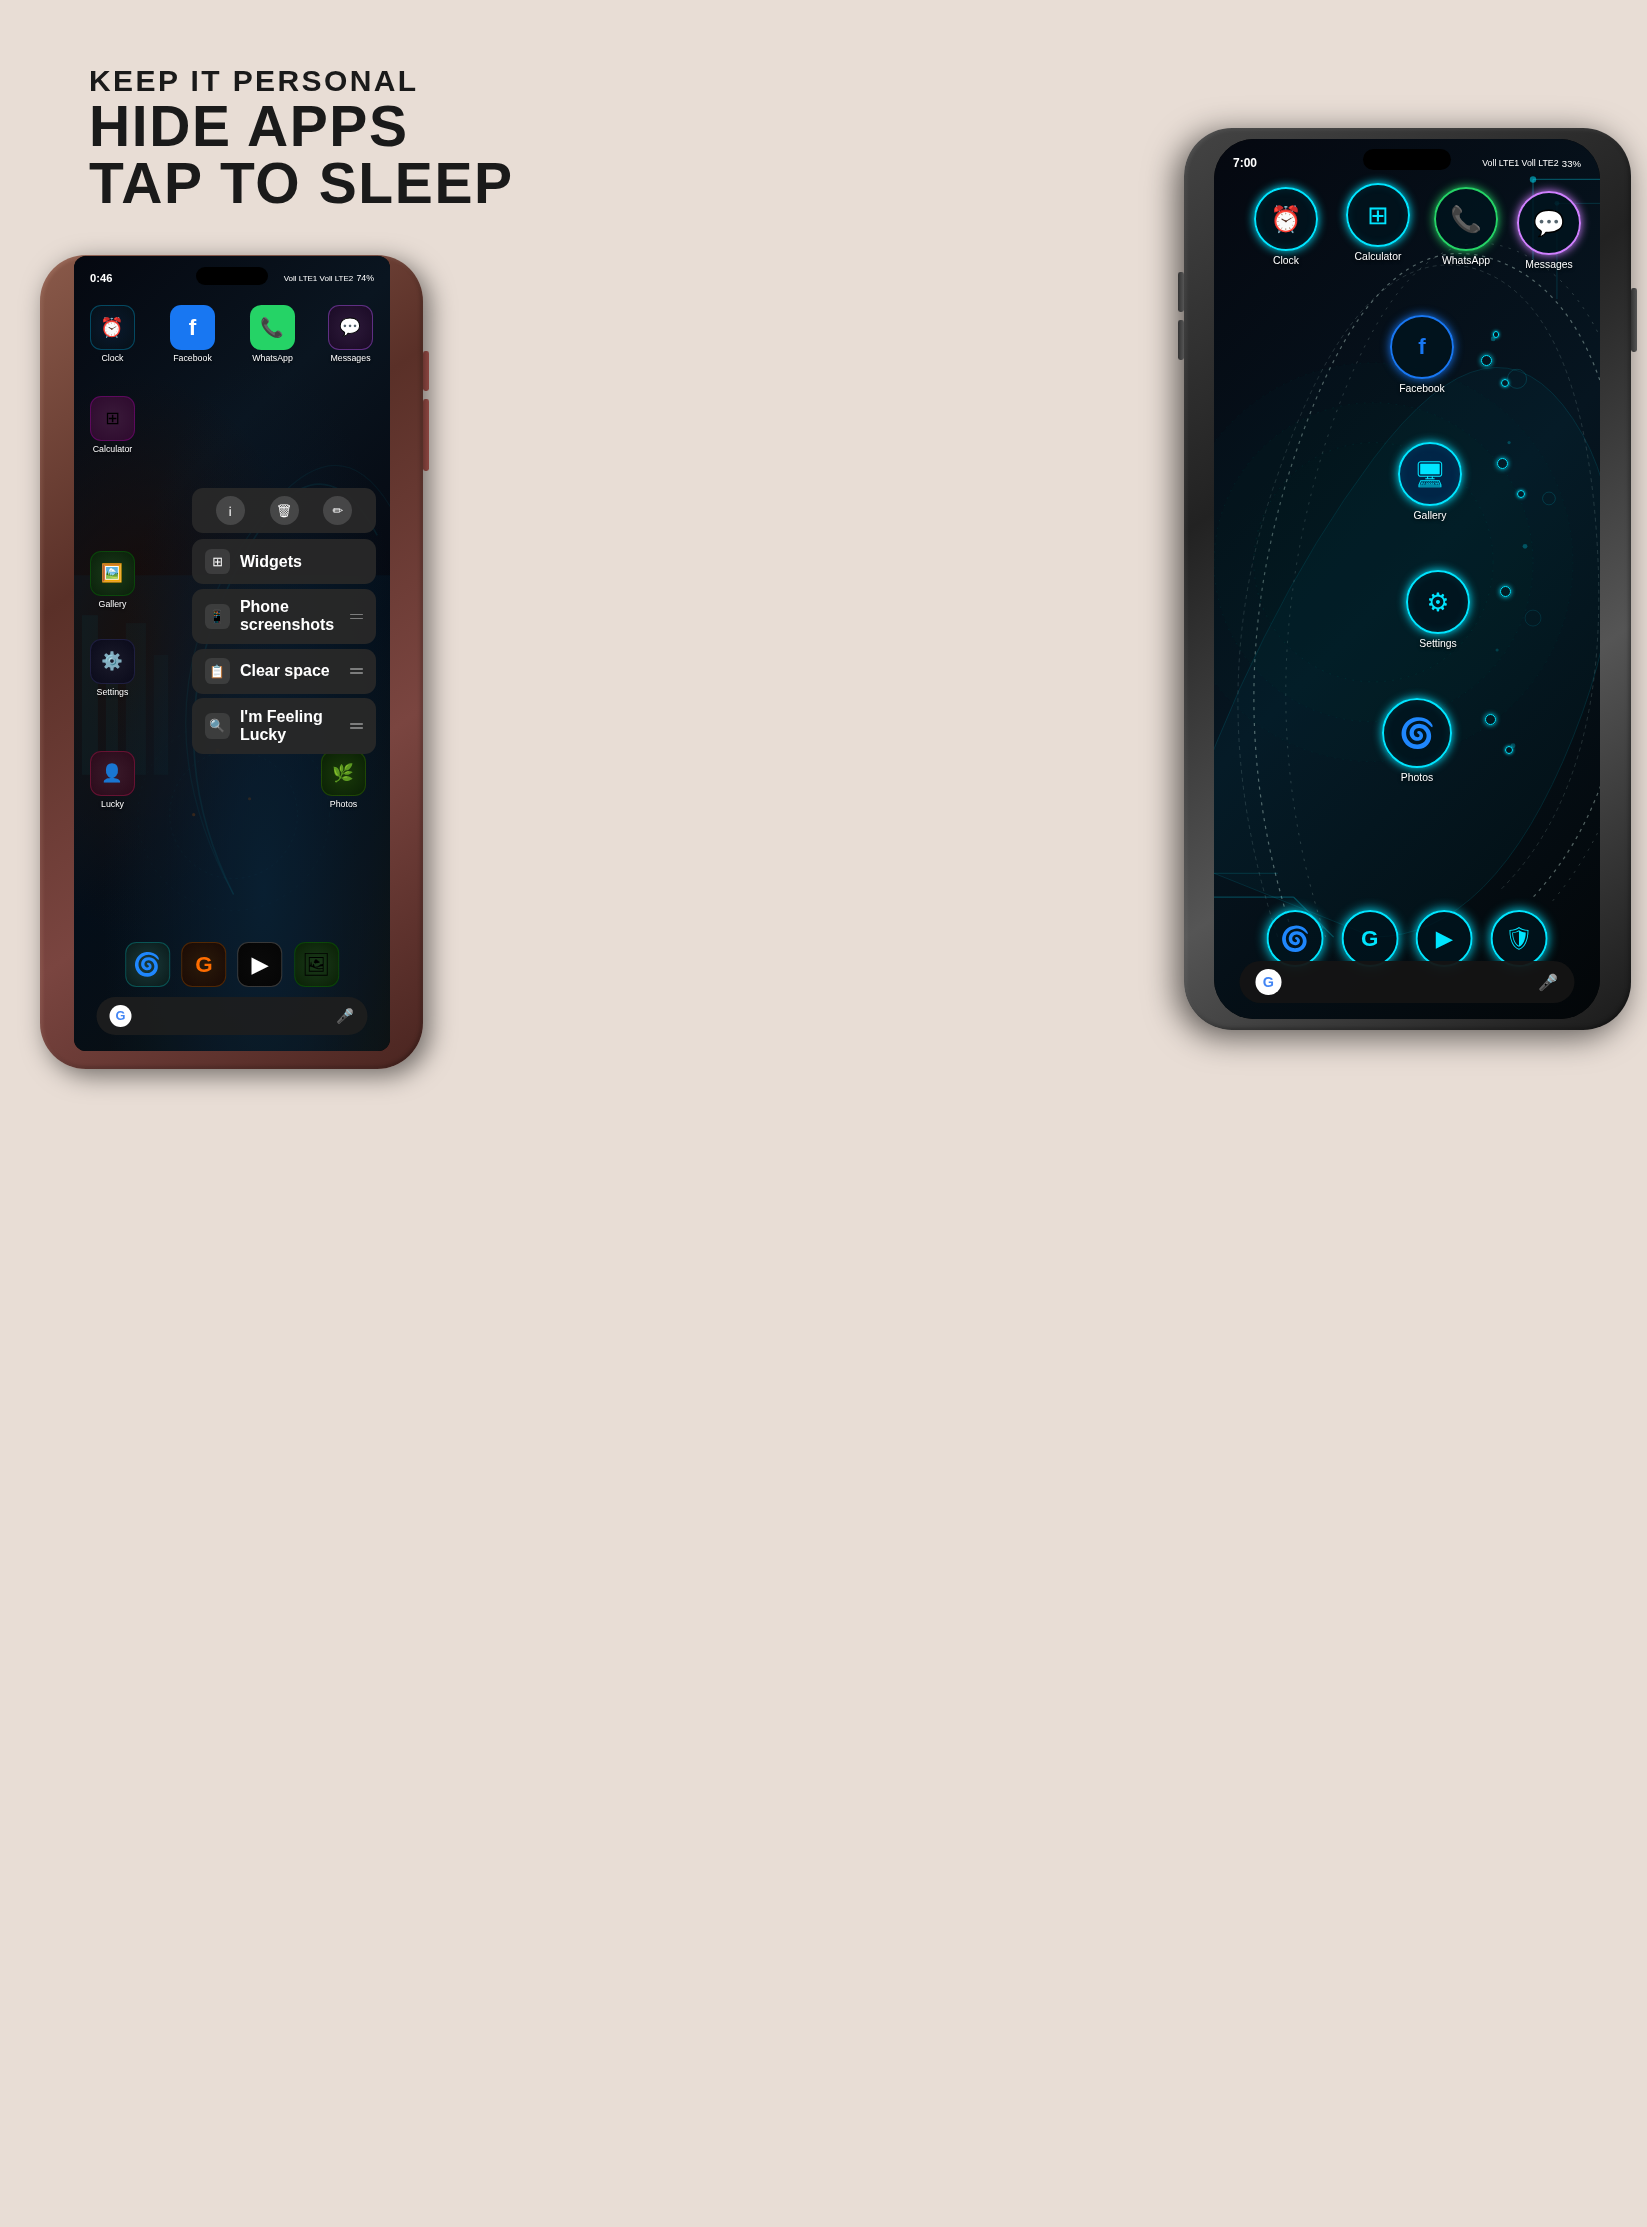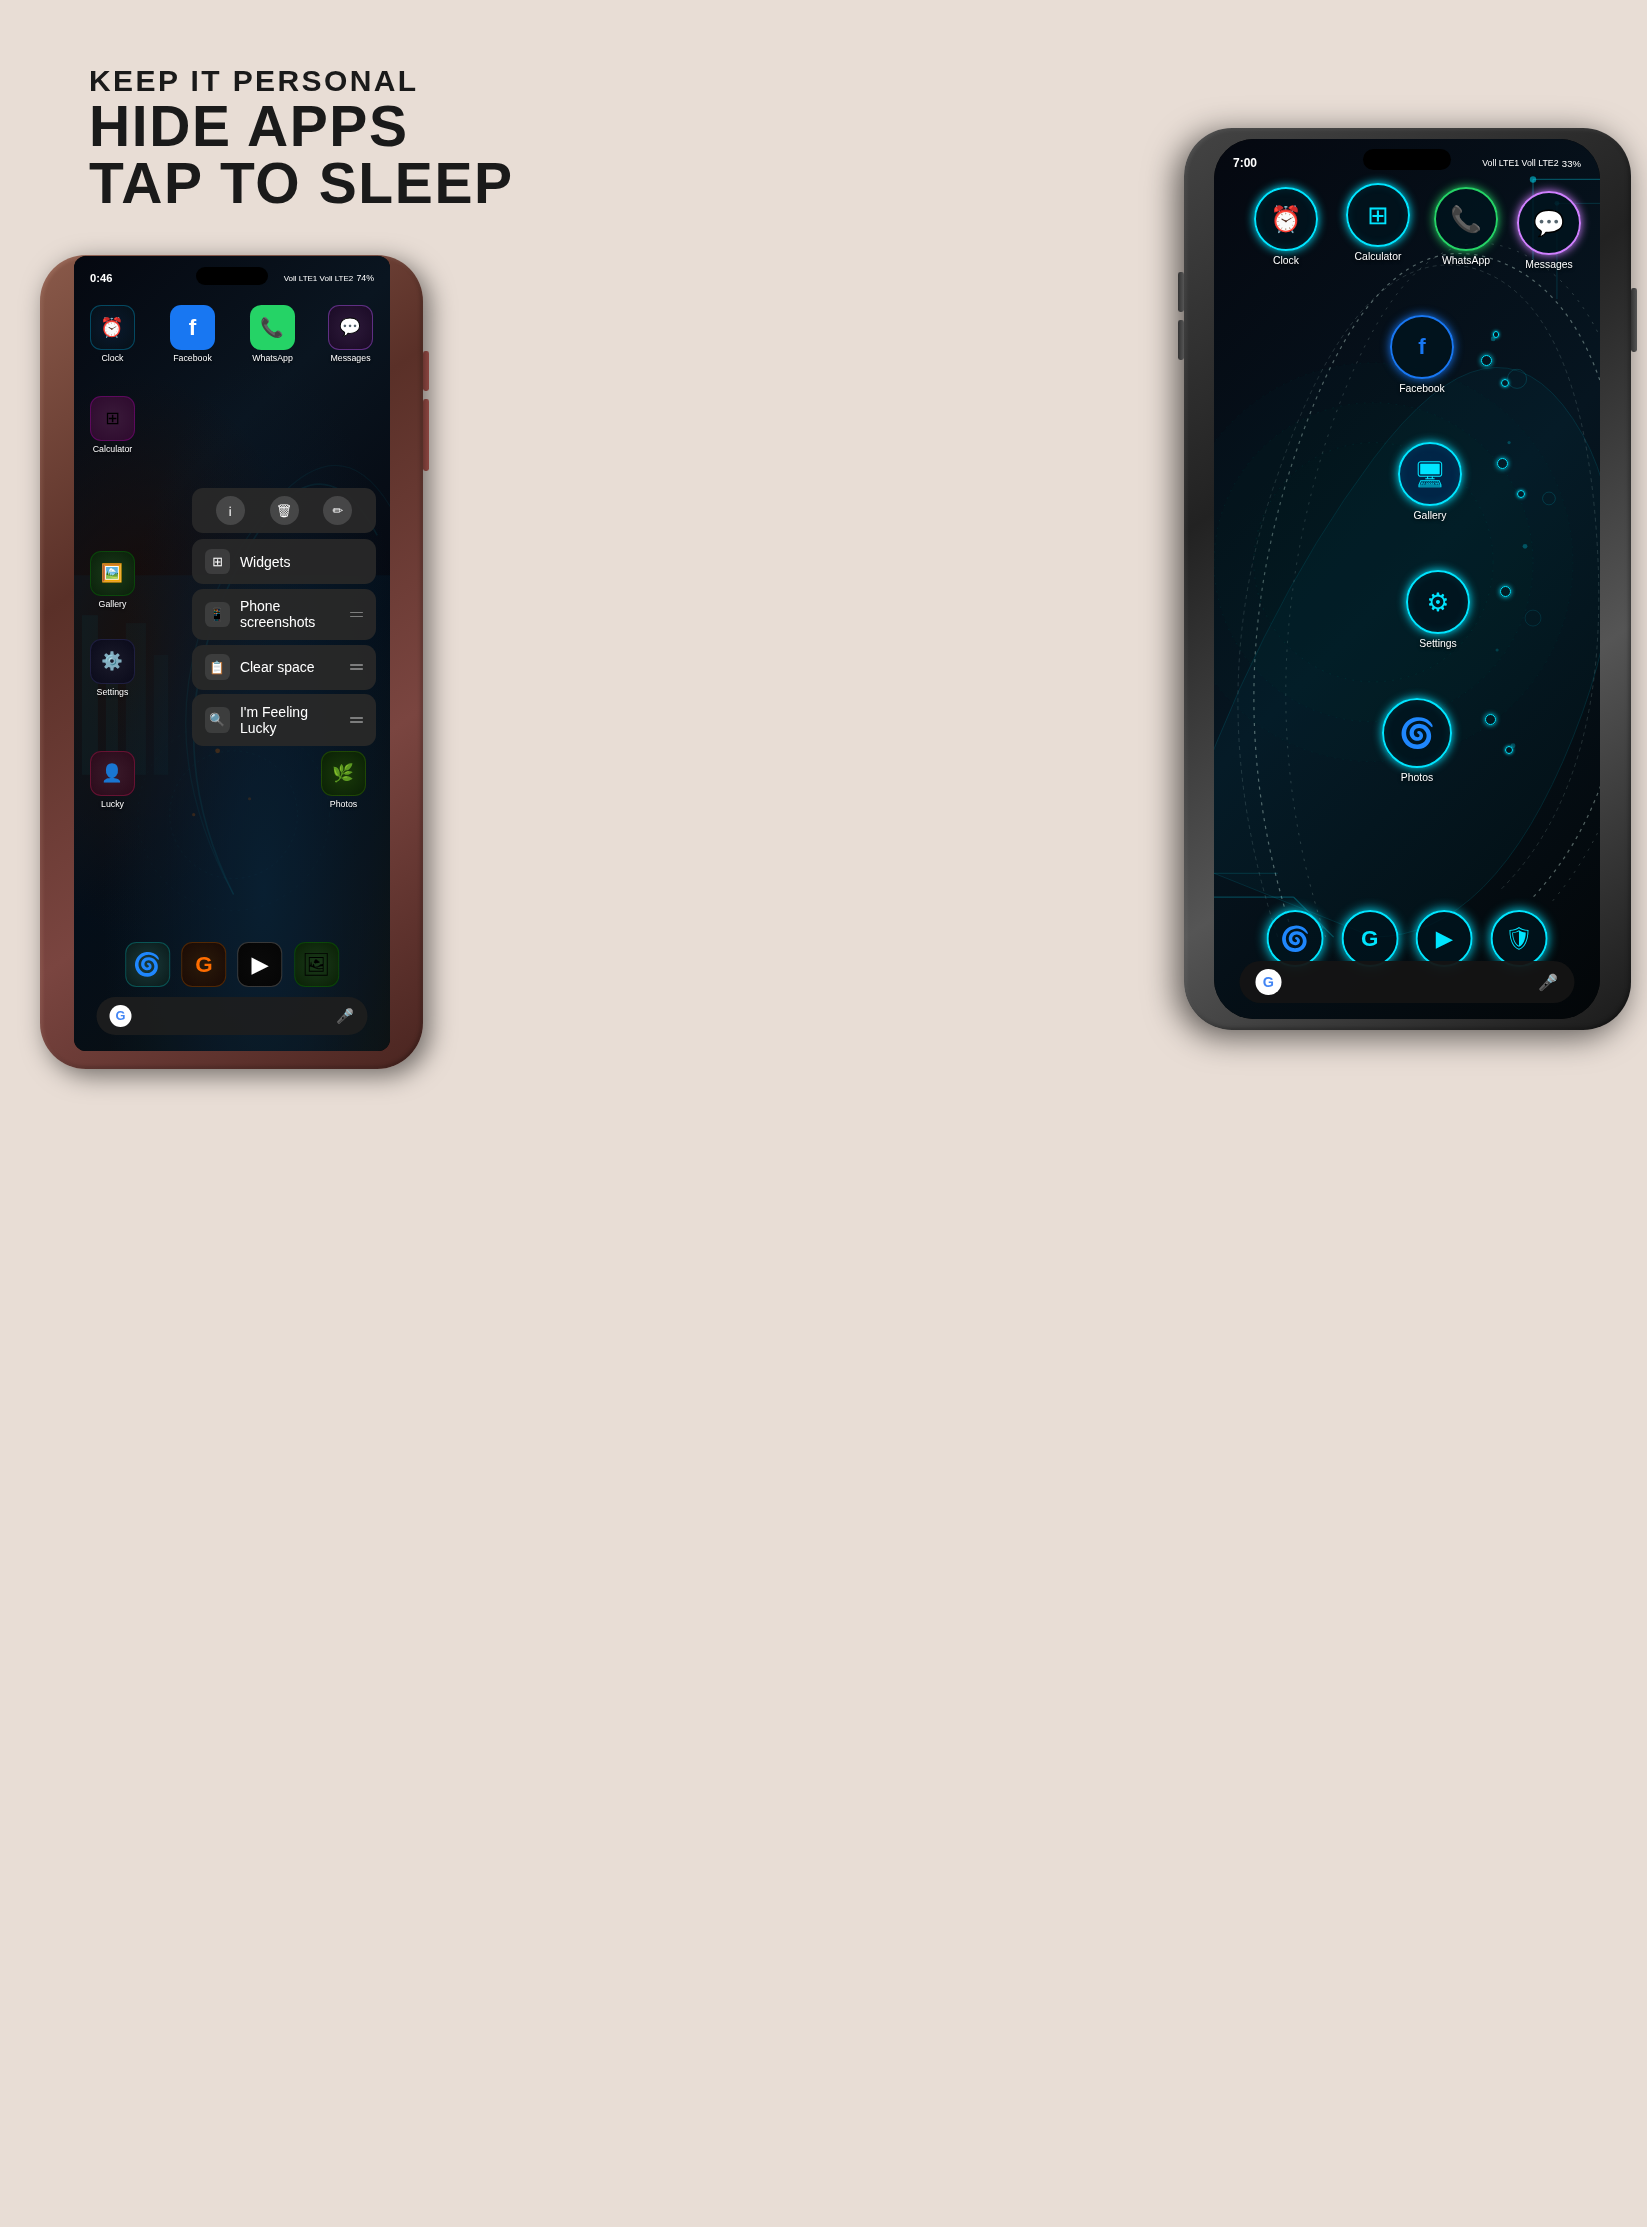--- a/index.html
+++ b/index.html
@@ -185,22 +185,22 @@
       width: 25.5px;
       height: 25.5px;
       border-radius: 6.4px;
       background: rgba(255,255,255,0.1);
       display: flex;
       align-items: center;
       justify-content: center;
       font-size: 12.8px;
     }
     .context-menu-item .menu-text {
-      font-size: 14px;
-      font-weight: 400;
+      font-size: 16px;
+      font-weight: 700;
       flex: 1;
     }
     .context-menu-item .menu-lines {
       display: flex;
       flex-direction: column;
       gap: 2.4px;
     }
     .context-menu-item .menu-lines span {
       display: block;
       width: 12.8px;

